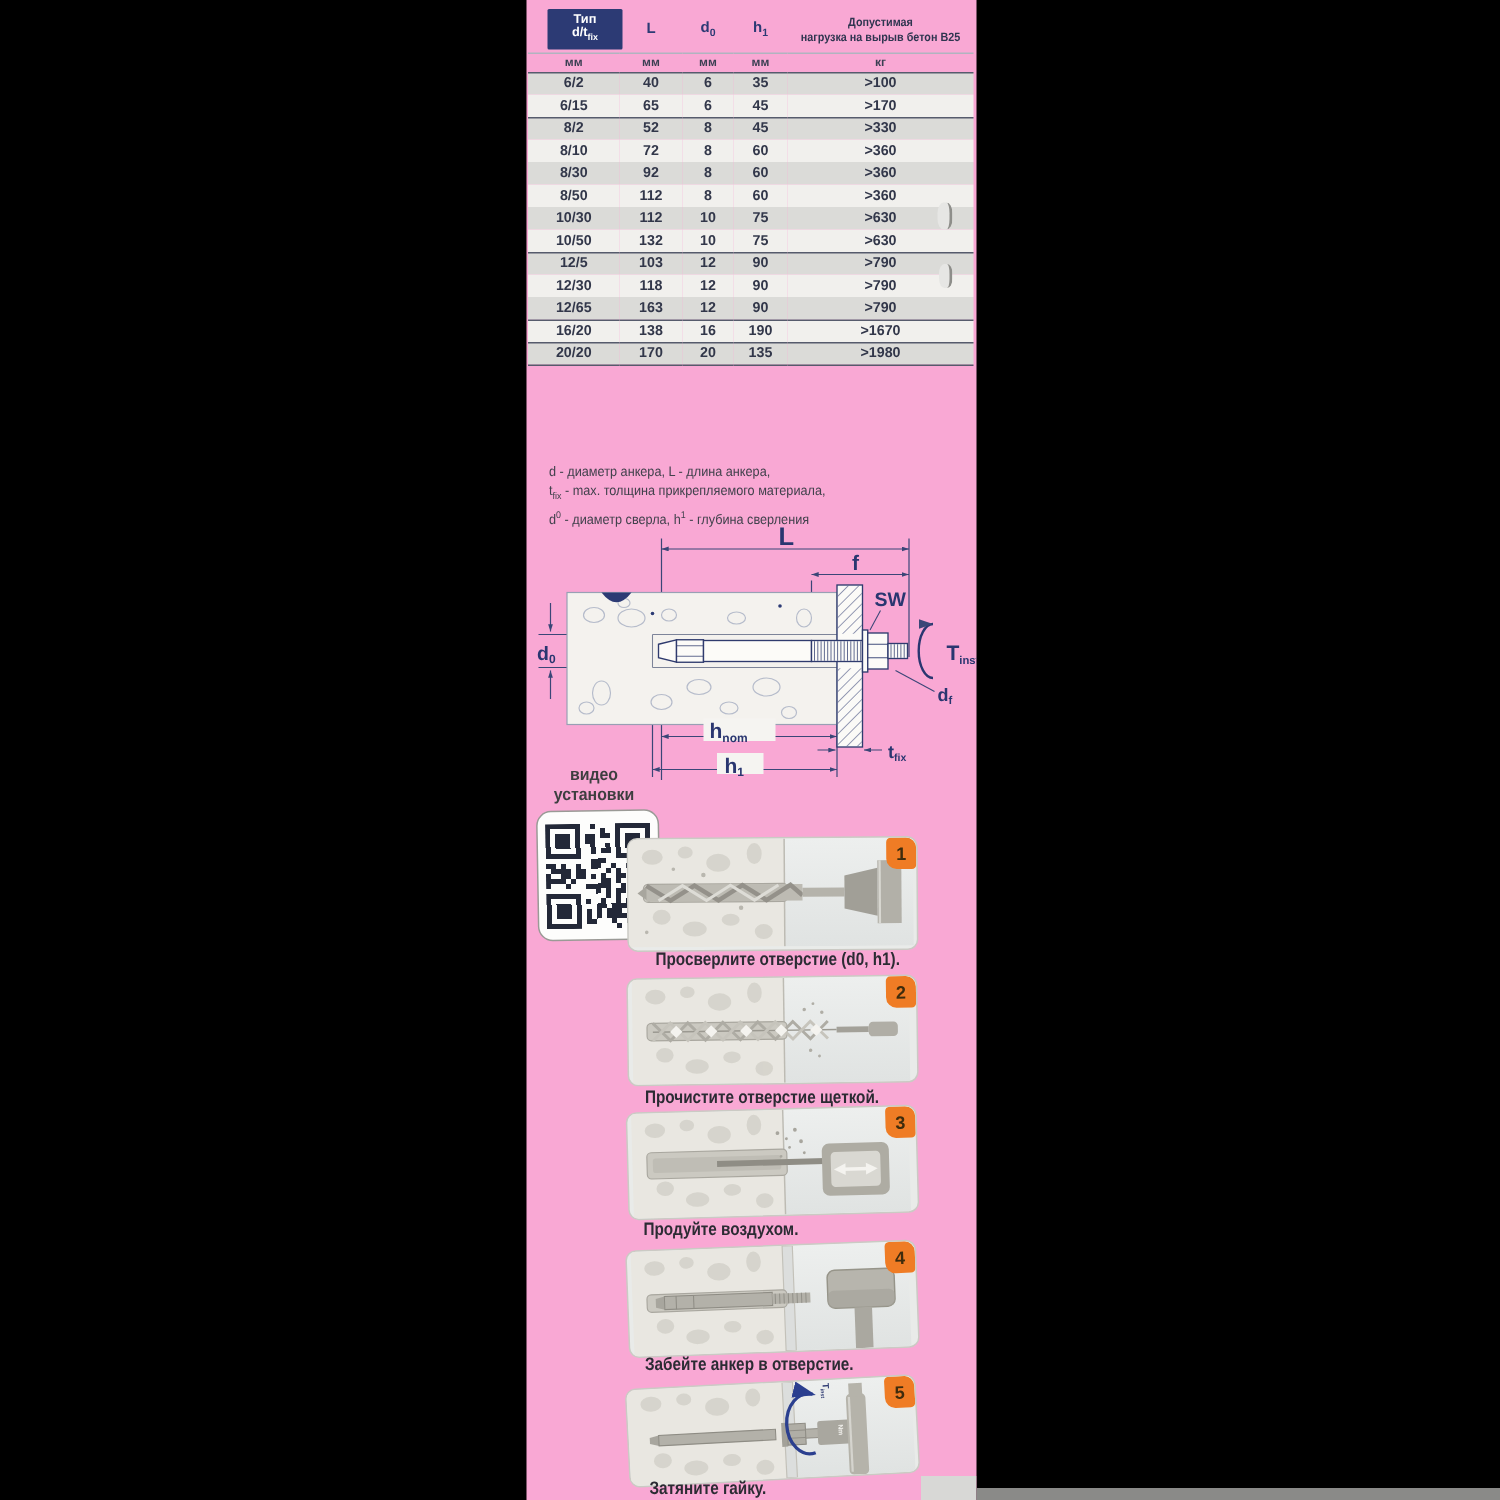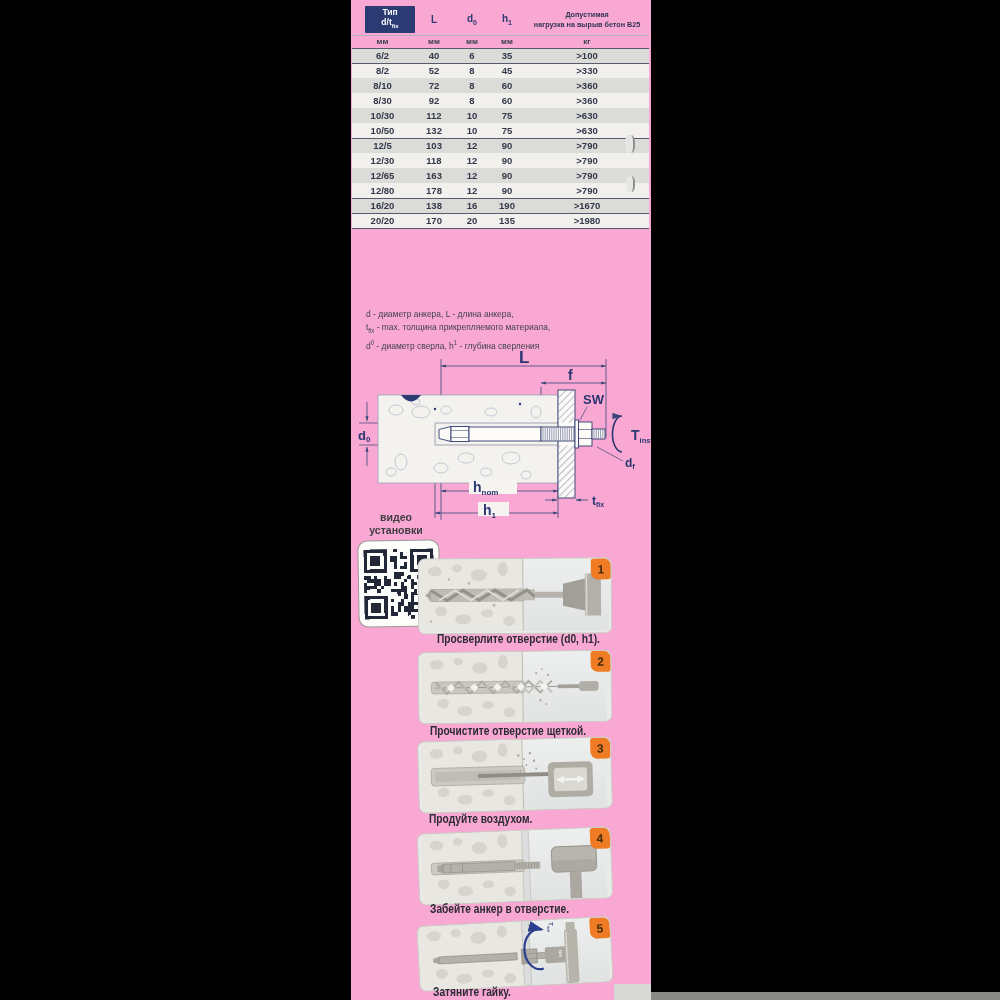--- a/index.html
+++ b/index.html
@@ -97,20 +97,27 @@
         </tr>
       </thead>
       <tbody>
           <tr class="sep">
             <td>6/2</td>
             <td>40</td>
             <td>6</td>
             <td>35</td>
             <td>&gt;100</td>
           </tr>
+          <tr>
+            <td>6/15</td>
+            <td>65</td>
+            <td>6</td>
+            <td>45</td>
+            <td>&gt;170</td>
+          </tr>
           <tr class="sep">
             <td>8/2</td>
             <td>52</td>
             <td>8</td>
             <td>45</td>
             <td>&gt;330</td>
           </tr>
           <tr>
             <td>8/10</td>
             <td>72</td>
@@ -119,20 +126,27 @@
             <td>&gt;360</td>
           </tr>
           <tr>
             <td>8/30</td>
             <td>92</td>
             <td>8</td>
             <td>60</td>
             <td>&gt;360</td>
           </tr>
           <tr>
+            <td>8/50</td>
+            <td>112</td>
+            <td>8</td>
+            <td>60</td>
+            <td>&gt;360</td>
+          </tr>
+          <tr>
             <td>10/30</td>
             <td>112</td>
             <td>10</td>
             <td>75</td>
             <td>&gt;630</td>
           </tr>
           <tr>
             <td>10/50</td>
             <td>132</td>
             <td>10</td>
@@ -149,27 +163,20 @@
           <tr>
             <td>12/30</td>
             <td>118</td>
             <td>12</td>
             <td>90</td>
             <td>&gt;790</td>
           </tr>
           <tr>
             <td>12/65</td>
             <td>163</td>
-            <td>12</td>
-            <td>90</td>
-            <td>&gt;790</td>
-          </tr>
-          <tr>
-            <td>12/80</td>
-            <td>178</td>
             <td>12</td>
             <td>90</td>
             <td>&gt;790</td>
           </tr>
           <tr class="sep">
             <td>16/20</td>
             <td>138</td>
             <td>16</td>
             <td>190</td>
             <td>&gt;1670</td>

